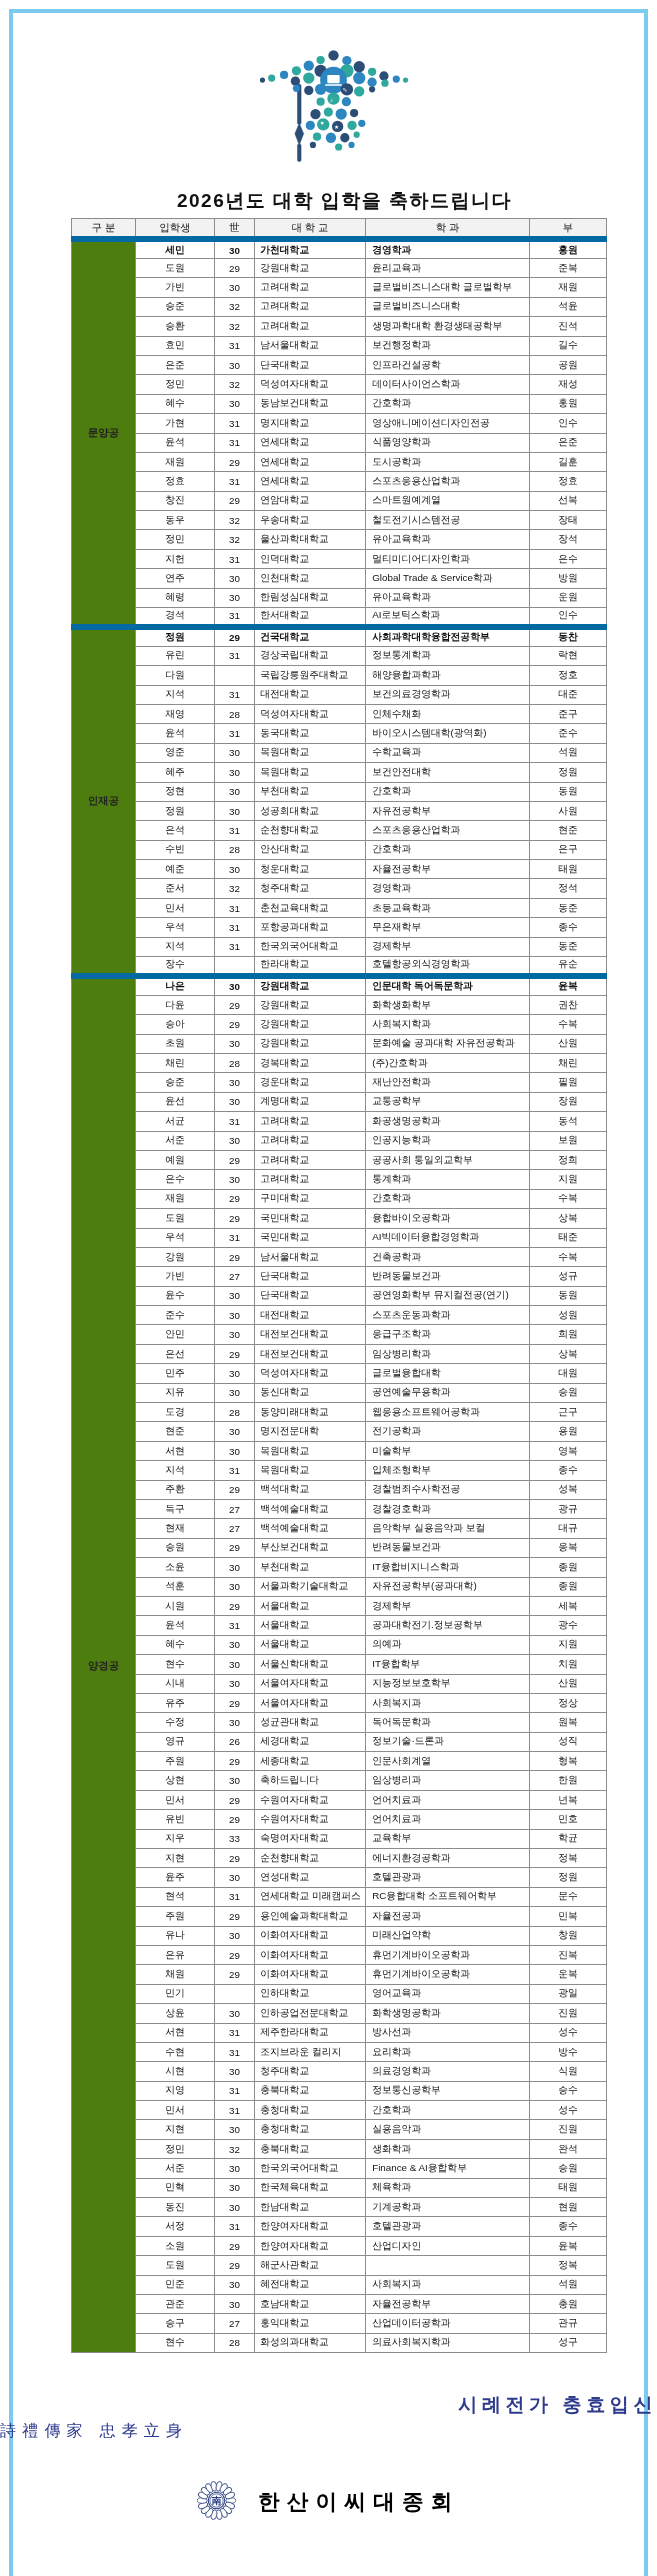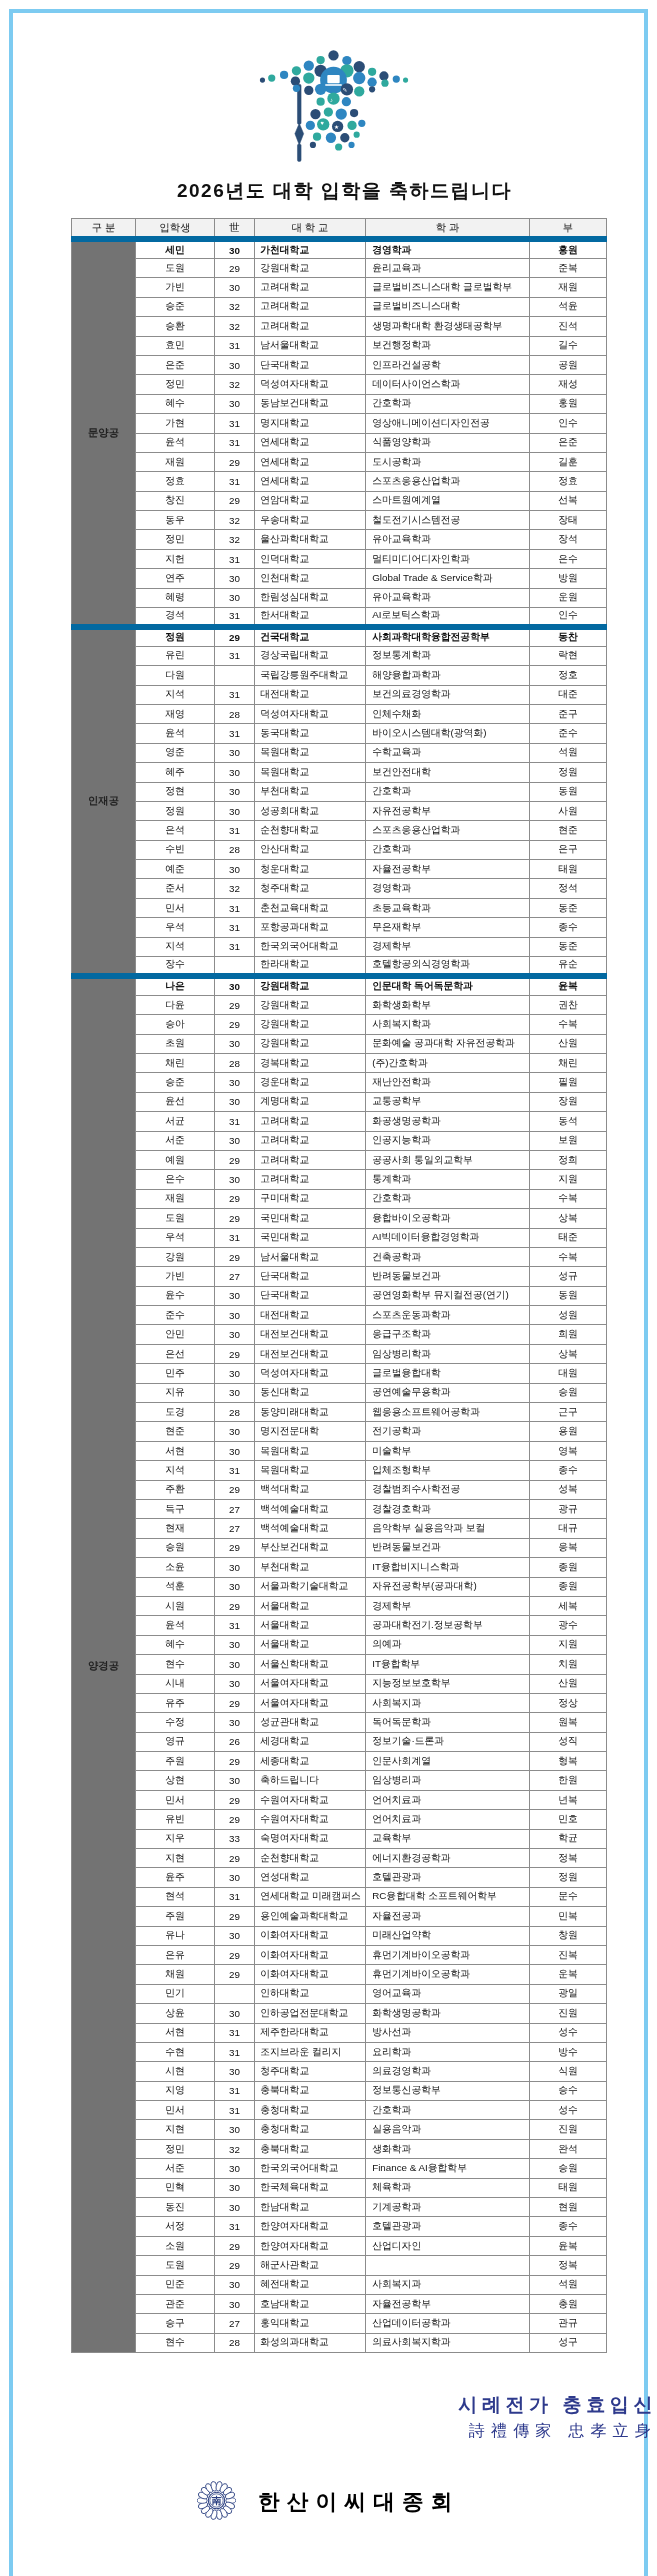--- a/index.html
+++ b/index.html
@@ -1,42 +1,42 @@
 <!DOCTYPE html>
 <html style="font-size:8.2px"><head>
 <meta charset="utf-8">
 <style>
   * { margin:0; padding:0; box-sizing:border-box; }
   body { background:#ffffff; font-family:"Liberation Sans","DejaVu Sans",sans-serif; }
   .page { position:relative; width:657px; height:2604px; background:#ffffff; overflow:hidden; }
   .frame { position:absolute; left:8.8px; top:8.8px; right:8.8px; bottom:8.8px;
            border:4.1px solid #7dcbf1; pointer-events:none; }
   .cap-wrap { position:absolute; left:246px; top:47px; width:175px; height:129px; }
-  .page-title { position:absolute; left:0; top:178px; width:100%; text-align:center;
+  .page-title { position:absolute; left:0; top:188px; width:100%; text-align:center;
                 font-size:19px; font-weight:800; letter-spacing:1.5px; color:#111;padding-left:32px; }
   
   .admission-table { position:absolute; left:71px; top:218px; border-collapse:collapse;
                      table-layout:fixed; width:534px;padding-left:44px; }
   .admission-table td, .admission-table th {
       border:0.5px solid #8c8c8c; font-size:9.8px; color:#111; font-weight:400;
       height:19.4px; overflow:hidden; white-space:nowrap; }
   .admission-table thead th { background:#f2f2f2; font-size:10.3px; text-align:center; height:20.6px; }
   .admission-table { border:1px solid #4a4a4a; }
   .admission-table thead th { border-bottom:0.8px solid #4a4a4a; }
   tr.group-start td { border-top:6px solid #0369a1;font-weight:bold; }
-  td.gcell { background:#737373; text-align:center; font-size:10.3px; color:#222; }
+  td.gcell { background:#4d7c0f; text-align:center; font-size:10.3px; color:#222; }
   td.c0 { text-align:center; }                 
   td.c1 { text-align:center; }                 
   td.c2 { text-align:left; padding-left:5.2px; }
   td.c3 { text-align:left; padding-left:6.2px; }
   td.c4 { text-align:center; }                 
   
   .slogan-kr { position:absolute; left:0; top:2392px; width:100%; text-align:right;
                font-size:19px; font-weight:700; letter-spacing:4.6px; color:#2e3a8c; }
-  .slogan-cn { position:absolute; left:0; top:2421px; width:100%; text-align:right;
+  .slogan-cn { position:absolute; left:0; top:2421px; width:100%; text-align:left;
                font-size:16px; font-weight:500; letter-spacing:6.2px; color:#2e3a8c; }
   .org-row { position:absolute; left:0; top:2481px; width:100%; display:flex;
              justify-content:center; align-items:center; gap:21.6px; }
   .org-name { font-size:21.6px; font-weight:700; letter-spacing:7.2px; color:#000;font-family:Liberation Serif, serif; }
 </style>
 </head>
 <body>
 
 <div class="page">
 

